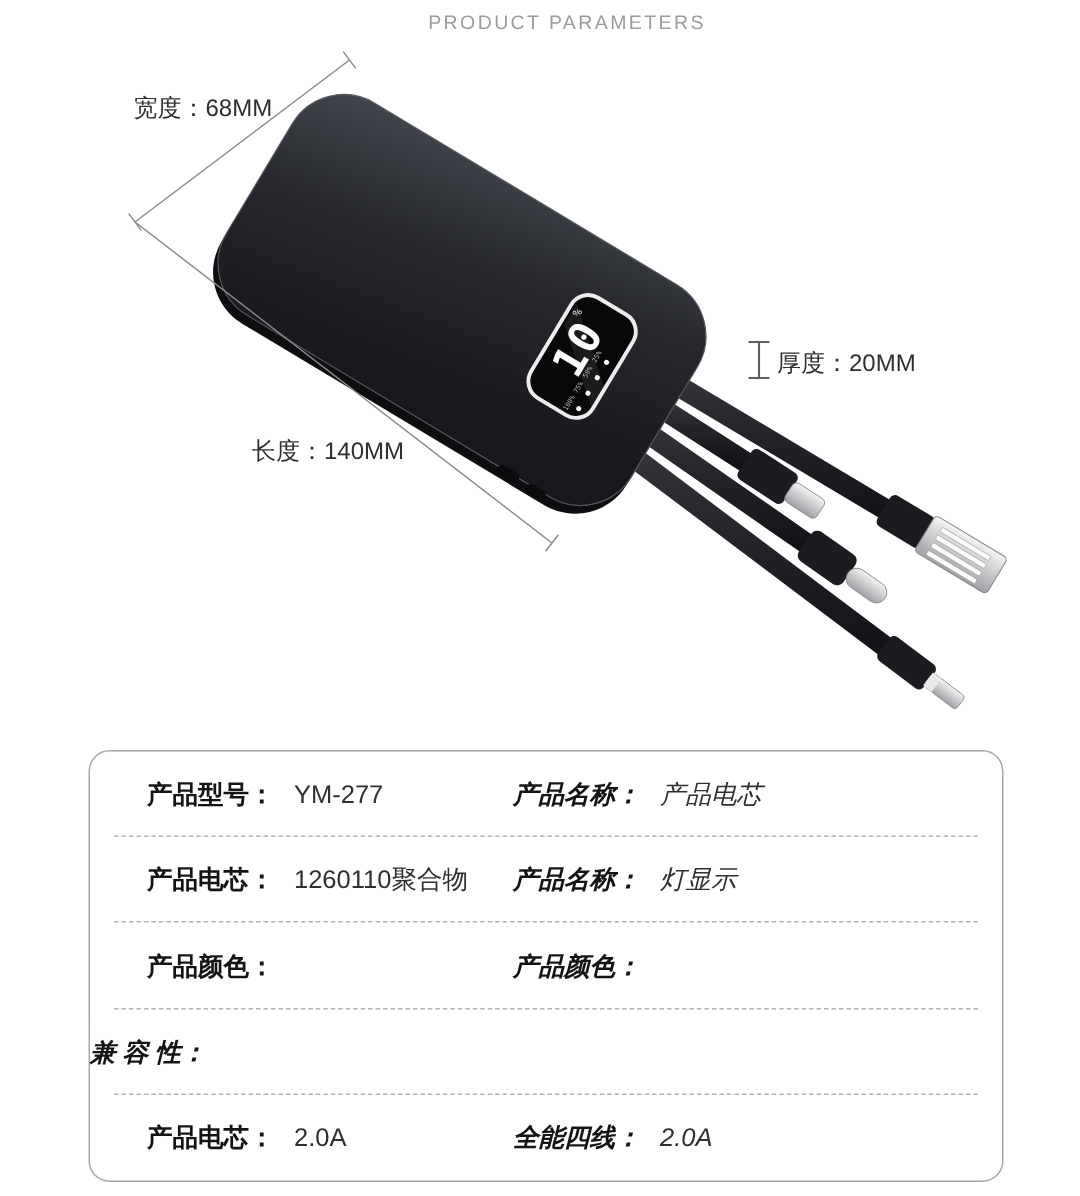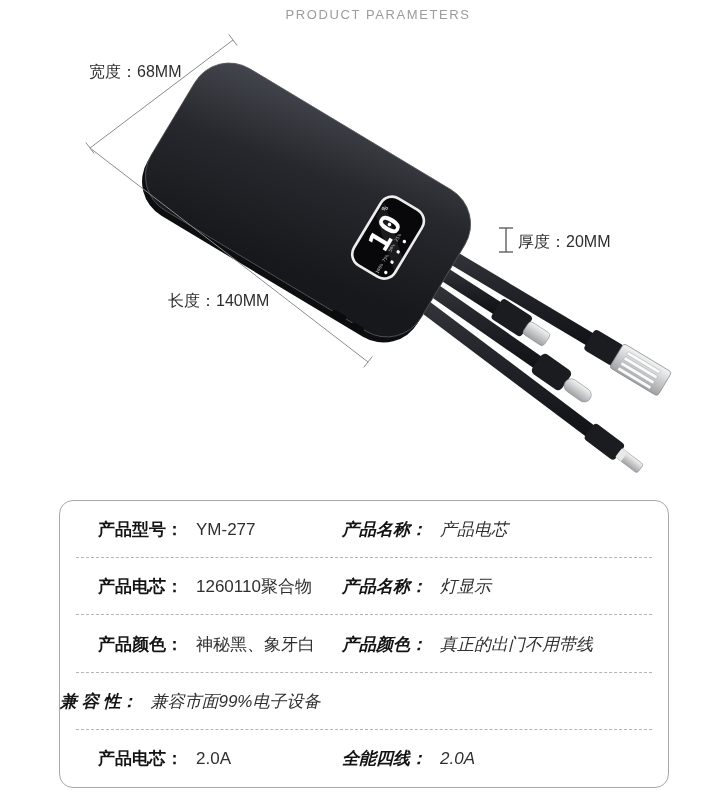--- a/index.html
+++ b/index.html
@@ -157,32 +157,29 @@
     </div>
     <div class="col-right">
       <span class="lbl">产品名称：</span>
       <span class="val">灯显示</span>
     </div>
   </div>
 
   <div class="spec-row">
     <div class="col-left">
       <span class="lbl">产品颜色：</span>
-      <span class="val">神秘黑、象牙白</span>
     </div>
     <div class="col-right">
       <span class="lbl">产品颜色：</span>
-      <span class="val">真正的出门不用带线</span>
     </div>
   </div>
 
   <div class="spec-row">
     <div class="col-right">
       <span class="lbl">兼 容 性：</span>
-      <span class="val">兼容市面99%电子设备</span>
     </div>
   </div>
 
   <div class="spec-row">
     <div class="col-left">
       <span class="lbl">产品电芯：</span>
       <span class="val">2.0A</span>
     </div>
     <div class="col-right">
       <span class="lbl">全能四线：</span>

